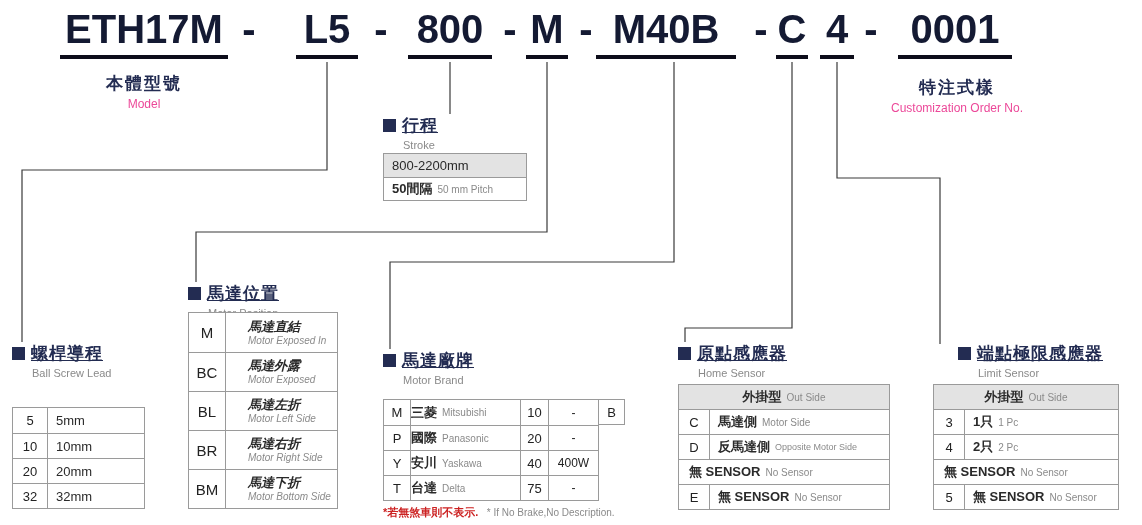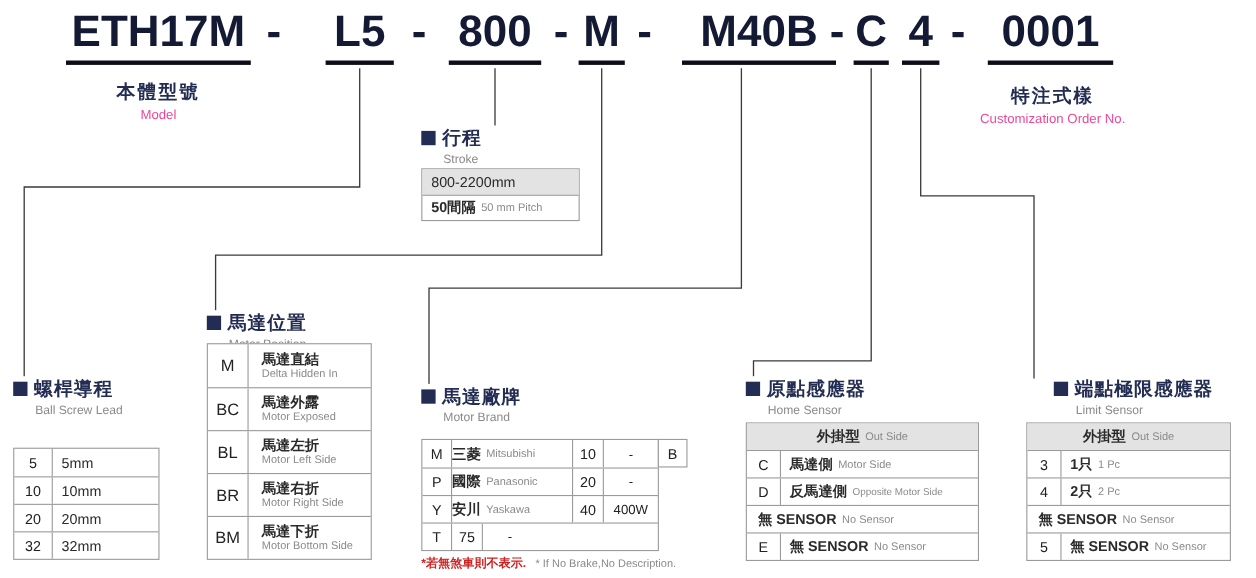--- a/index.html
+++ b/index.html
@@ -23,42 +23,42 @@
 
   
   .center-label{position:absolute;text-align:center;z-index:2;}
   .center-label .zh{font-size:17px;font-weight:bold;color:#232c52;letter-spacing:2px;}
   .center-label .en{font-size:12px;color:#ec4899;margin-top:2px;}
 
   
   .section-header{position:absolute;z-index:2;background:#fff;}
   .sec-line{display:flex;align-items:center;gap:6px;}
   .bullet{width:13px;height:13px;background:#232c52;flex:0 0 auto;}
-  .sec-zh{font-size:17px;font-weight:bold;color:#232c52;letter-spacing:1px;white-space:nowrap;}
+  .sec-zh{font-size:17px;font-weight:bold;color:#232c52;letter-spacing:1px;white-space:nowrap;text-decoration:underline;}
   .sec-en{font-size:11px;color:#8a8a8a;margin:2px 0 0 20px;white-space:nowrap;}
 
   
   .tbl{position:absolute;border:1px solid #9a9a9a;background:#fff;box-sizing:border-box;z-index:2;}
   .trow{display:flex;border-top:1px solid #9a9a9a;box-sizing:border-box;}
   .trow:first-child{border-top:none;}
   .cell{display:flex;align-items:center;box-sizing:border-box;border-left:1px solid #9a9a9a;overflow:hidden;}
   .cell:first-child{border-left:none;}
   .code-cell{justify-content:center;font-size:14px;color:#222;}
   .zh-txt{font-size:13px;font-weight:bold;color:#2a2a2a;white-space:nowrap;}
   .en-txt{font-size:10px;color:#8a8a8a;white-space:nowrap;margin-left:5px;}
 
   
   .stroke-tbl .trow{height:23px;align-items:center;}
   .stroke-range{background:#e3e3e3;}
   .stroke-tbl .pad{padding-left:8px;display:flex;align-items:center;width:100%;}
 
   
   .mp-tbl .trow{height:39px;}
   .mp-code{width:36px;font-size:15px;}
-  .mp-desc{width:112px;flex-direction:column;align-items:flex-start;justify-content:center;padding-left:12px;}
+  .mp-desc{width:112px;flex-direction:column;align-items:flex-start;justify-content:center;padding-left:22px;font-style:italic;}
   .mp-desc .zh-txt{line-height:1.25;}
   .mp-desc .en-txt{margin-left:0;line-height:1.15;}
 
   
   .bs-tbl .trow{height:25px;}
   .bs-code{width:34px;font-size:13px;}
   .bs-val{width:97px;padding-left:8px;font-size:13px;color:#2a2a2a;}
 
   
   .mb-tbl .trow{height:25px;}
@@ -101,21 +101,21 @@
 
   <div>
     <span class="seg" style="left:60px;width:168px;">ETH17M</span>
     <span class="dash" style="left:236px;">-</span>
     <span class="seg" style="left:296px;width:62px;">L5</span>
     <span class="dash" style="left:368px;">-</span>
     <span class="seg" style="left:408px;width:84px;">800</span>
     <span class="dash" style="left:497px;">-</span>
     <span class="seg" style="left:526px;width:42px;">M</span>
     <span class="dash" style="left:573px;">-</span>
-    <span class="seg" style="left:620px;width:140px;">M40B</span>
+    <span class="seg" style="left:596px;width:140px;">M40B</span>
     <span class="dash" style="left:748px;">-</span>
     <span class="seg" style="left:776px;width:32px;">C</span>
     <span class="seg" style="left:820px;width:34px;">4</span>
     <span class="dash" style="left:858px;">-</span>
     <span class="seg" style="left:898px;width:114px;">0001</span>
   </div>
 
   <div class="center-label" style="left:60px;top:72px;width:168px;">
     <div class="zh">本體型號</div>
     <div class="en">Model</div>
@@ -152,21 +152,21 @@
       <span class="bullet"></span>
       <span class="sec-zh">馬達位置</span>
     </div>
     <div class="sec-en">Motor Position</div>
   </div>
   <div class="tbl mp-tbl" style="left:188px;top:312px;width:150px;">
     <div class="trow">
       <div class="cell code-cell mp-code">M</div>
       <div class="cell mp-desc">
         <span class="zh-txt">馬達直結</span>
-        <span class="en-txt">Delta Hidden In</span>
+        <span class="en-txt">Motor Exposed In</span>
       </div>
     </div>
     <div class="trow">
       <div class="cell code-cell mp-code">BC</div>
       <div class="cell mp-desc">
         <span class="zh-txt">馬達外露</span>
         <span class="en-txt">Motor Exposed</span>
       </div>
     </div>
     <div class="trow">
@@ -248,20 +248,24 @@
       <div class="cell code-cell mb-code">Y</div>
       <div class="cell mb-brand">
         <span class="zh-txt">安川</span>
         <span class="en-txt">Yaskawa</span>
       </div>
       <div class="cell mb-wcode">40</div>
       <div class="cell mb-wval">400W</div>
     </div>
     <div class="trow">
       <div class="cell code-cell mb-code">T</div>
+      <div class="cell mb-brand">
+        <span class="zh-txt">台達</span>
+        <span class="en-txt">Delta</span>
+      </div>
       <div class="cell mb-wcode">75</div>
       <div class="cell mb-wval">-</div>
     </div>
   </div>
   <div class="brake-cell">B</div>
   <div class="footnote">
     <span class="fn-red">*若無煞車則不表示.</span>
     <span class="fn-gray">* If No Brake,No Description.</span>
   </div>
 

